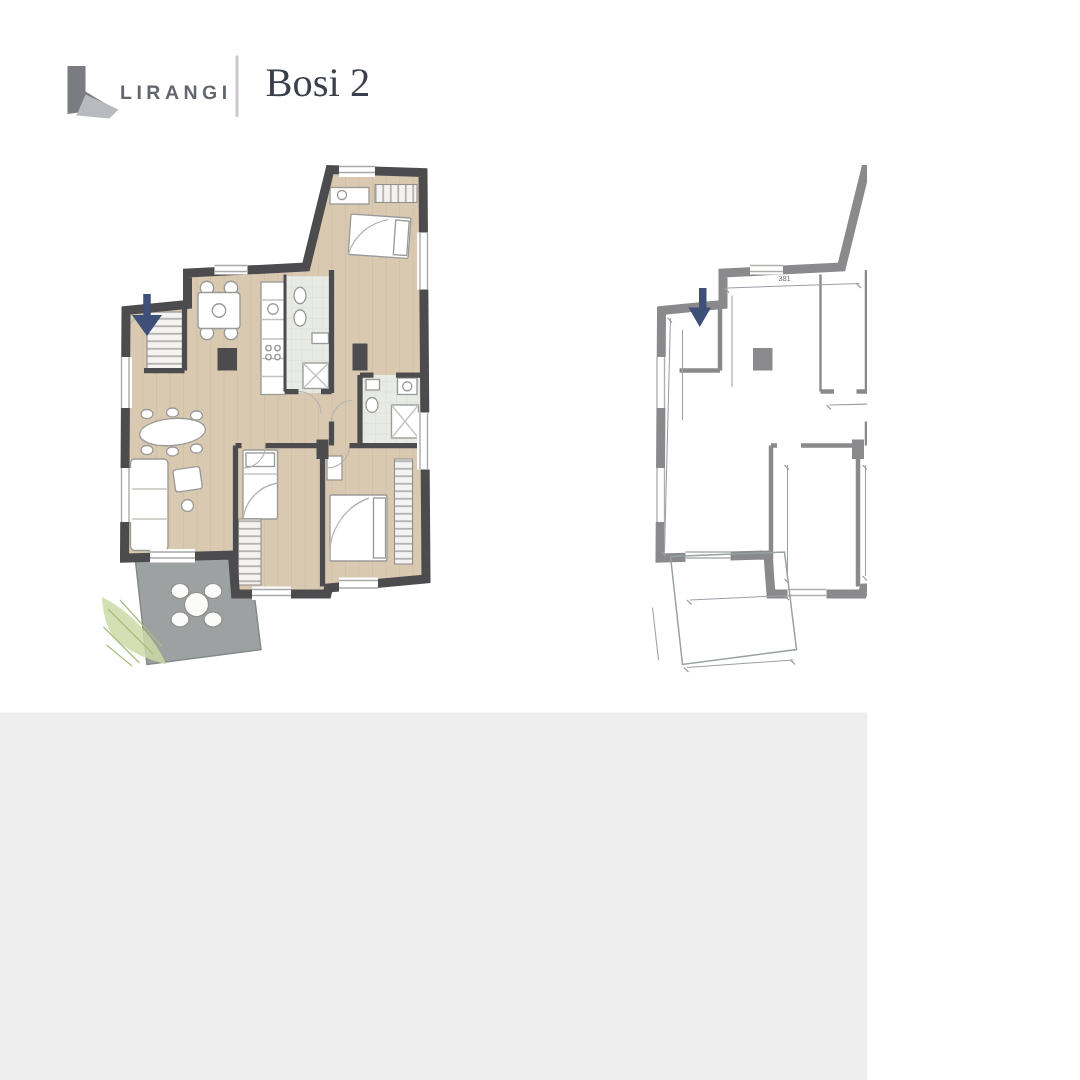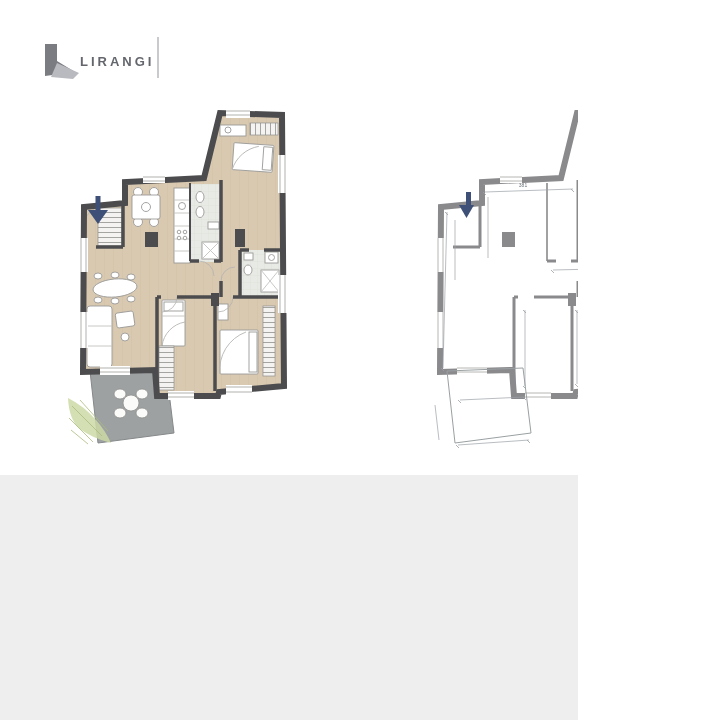--- a/index.html
+++ b/index.html
@@ -25,20 +25,21 @@
 <body>
 
 <div class="page">
 
   <svg class="logo-mark" width="40" height="38" viewBox="0 0 40 38">
     <polygon points="3,2 15,2 15,19 33,30 3,34" fill="#7b7c81"></polygon>
     <polygon points="15,21 37,31 31,37 9,35" fill="#b9bac0"></polygon>
   </svg>
   <div class="brand">LIRANGI</div>
   <div class="header-divider"></div>
+  <div class="project">Bosi 2</div>
 
   <svg class="plan-left" width="250" height="350" viewBox="0 0 250 350">
     <defs>
       <pattern id="wood" width="9" height="9" patternUnits="userSpaceOnUse">
         <rect width="9" height="9" fill="#d9c9b1"></rect>
           <path d="M0,0 V9" stroke="#ccbb9f" stroke-width="0.7"></path>
       </pattern>
       <pattern id="tile" width="7" height="7" patternUnits="userSpaceOnUse">
         <rect width="7" height="7" fill="#e8eae5"></rect>
           <path d="M0,0 H7 M0,0 V7" stroke="#d8dbd3" stroke-width="0.6"></path>

